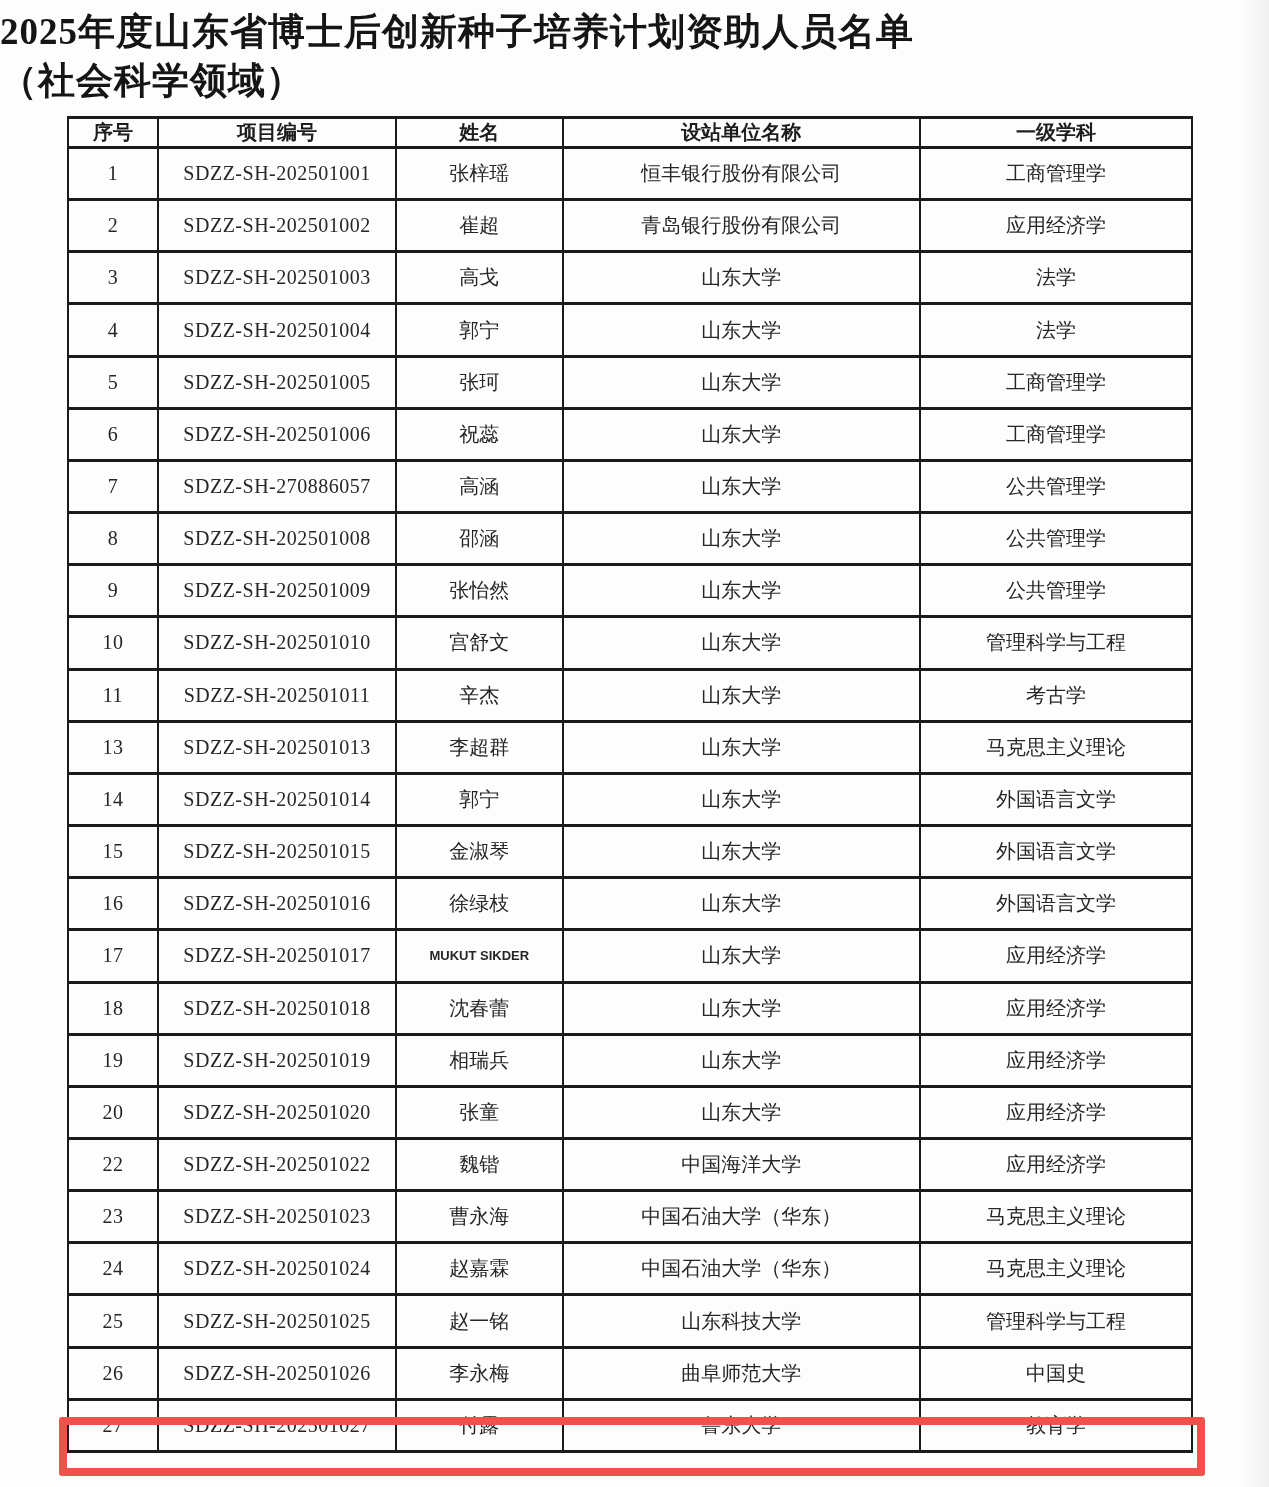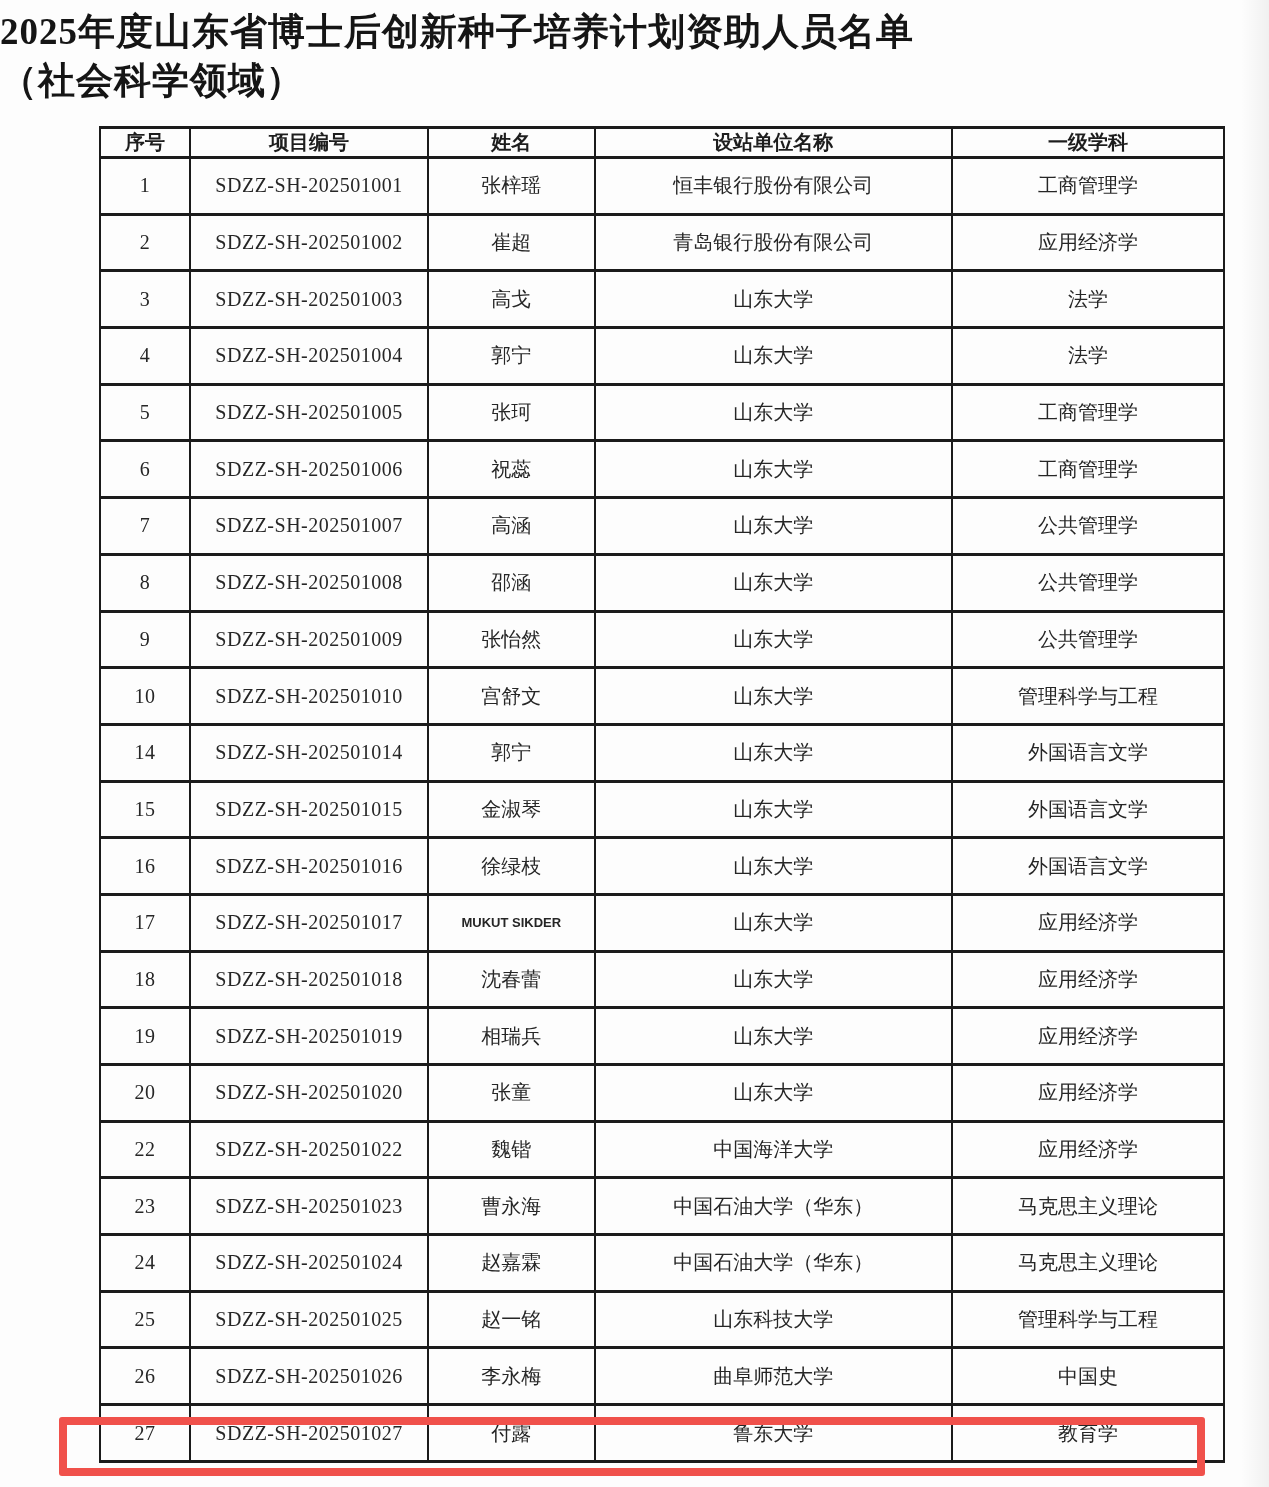--- a/index.html
+++ b/index.html
@@ -34,26 +34,25 @@
     font-weight: 700;
     font-size: 37px;
     line-height: 1.32;
     color: #151515;
     letter-spacing: 1px;
     margin: 0;
   }
   table.doc-table {
     position: absolute;
     left: 67px;
-    top: 126px;
+    top: 116px;
     width: 1126px;
     height: 1337px;
     border-collapse: collapse;
     table-layout: fixed;
-    margin-left: 32px;
   }
   .doc-table th, .doc-table td {
     border-style: solid;
     border-color: #1b1b1b;
     border-width: 3px 2px;
     text-align: center;
     vertical-align: middle;
     padding: 0 4px;
     overflow: hidden;
     white-space: nowrap;
@@ -156,21 +155,21 @@
         </tr>
         <tr>
           <td class="cell-seq">6</td>
           <td class="cell-pid">SDZZ-SH-202501006</td>
           <td class="cell-name">祝蕊</td>
           <td class="cell-inst">山东大学</td>
           <td class="cell-disc">工商管理学</td>
         </tr>
         <tr>
           <td class="cell-seq">7</td>
-          <td class="cell-pid">SDZZ-SH-202501007</td>
+          <td class="cell-pid">SDZZ-SH-270886057</td>
           <td class="cell-name">高涵</td>
           <td class="cell-inst">山东大学</td>
           <td class="cell-disc">公共管理学</td>
         </tr>
         <tr>
           <td class="cell-seq">8</td>
           <td class="cell-pid">SDZZ-SH-202501008</td>
           <td class="cell-name">邵涵</td>
           <td class="cell-inst">山东大学</td>
           <td class="cell-disc">公共管理学</td>
@@ -181,20 +180,34 @@
           <td class="cell-name">张怡然</td>
           <td class="cell-inst">山东大学</td>
           <td class="cell-disc">公共管理学</td>
         </tr>
         <tr>
           <td class="cell-seq">10</td>
           <td class="cell-pid">SDZZ-SH-202501010</td>
           <td class="cell-name">宫舒文</td>
           <td class="cell-inst">山东大学</td>
           <td class="cell-disc">管理科学与工程</td>
+        </tr>
+        <tr>
+          <td class="cell-seq">11</td>
+          <td class="cell-pid">SDZZ-SH-202501011</td>
+          <td class="cell-name">辛杰</td>
+          <td class="cell-inst">山东大学</td>
+          <td class="cell-disc">考古学</td>
+        </tr>
+        <tr>
+          <td class="cell-seq">13</td>
+          <td class="cell-pid">SDZZ-SH-202501013</td>
+          <td class="cell-name">李超群</td>
+          <td class="cell-inst">山东大学</td>
+          <td class="cell-disc">马克思主义理论</td>
         </tr>
         <tr>
           <td class="cell-seq">14</td>
           <td class="cell-pid">SDZZ-SH-202501014</td>
           <td class="cell-name">郭宁</td>
           <td class="cell-inst">山东大学</td>
           <td class="cell-disc">外国语言文学</td>
         </tr>
         <tr>
           <td class="cell-seq">15</td>

